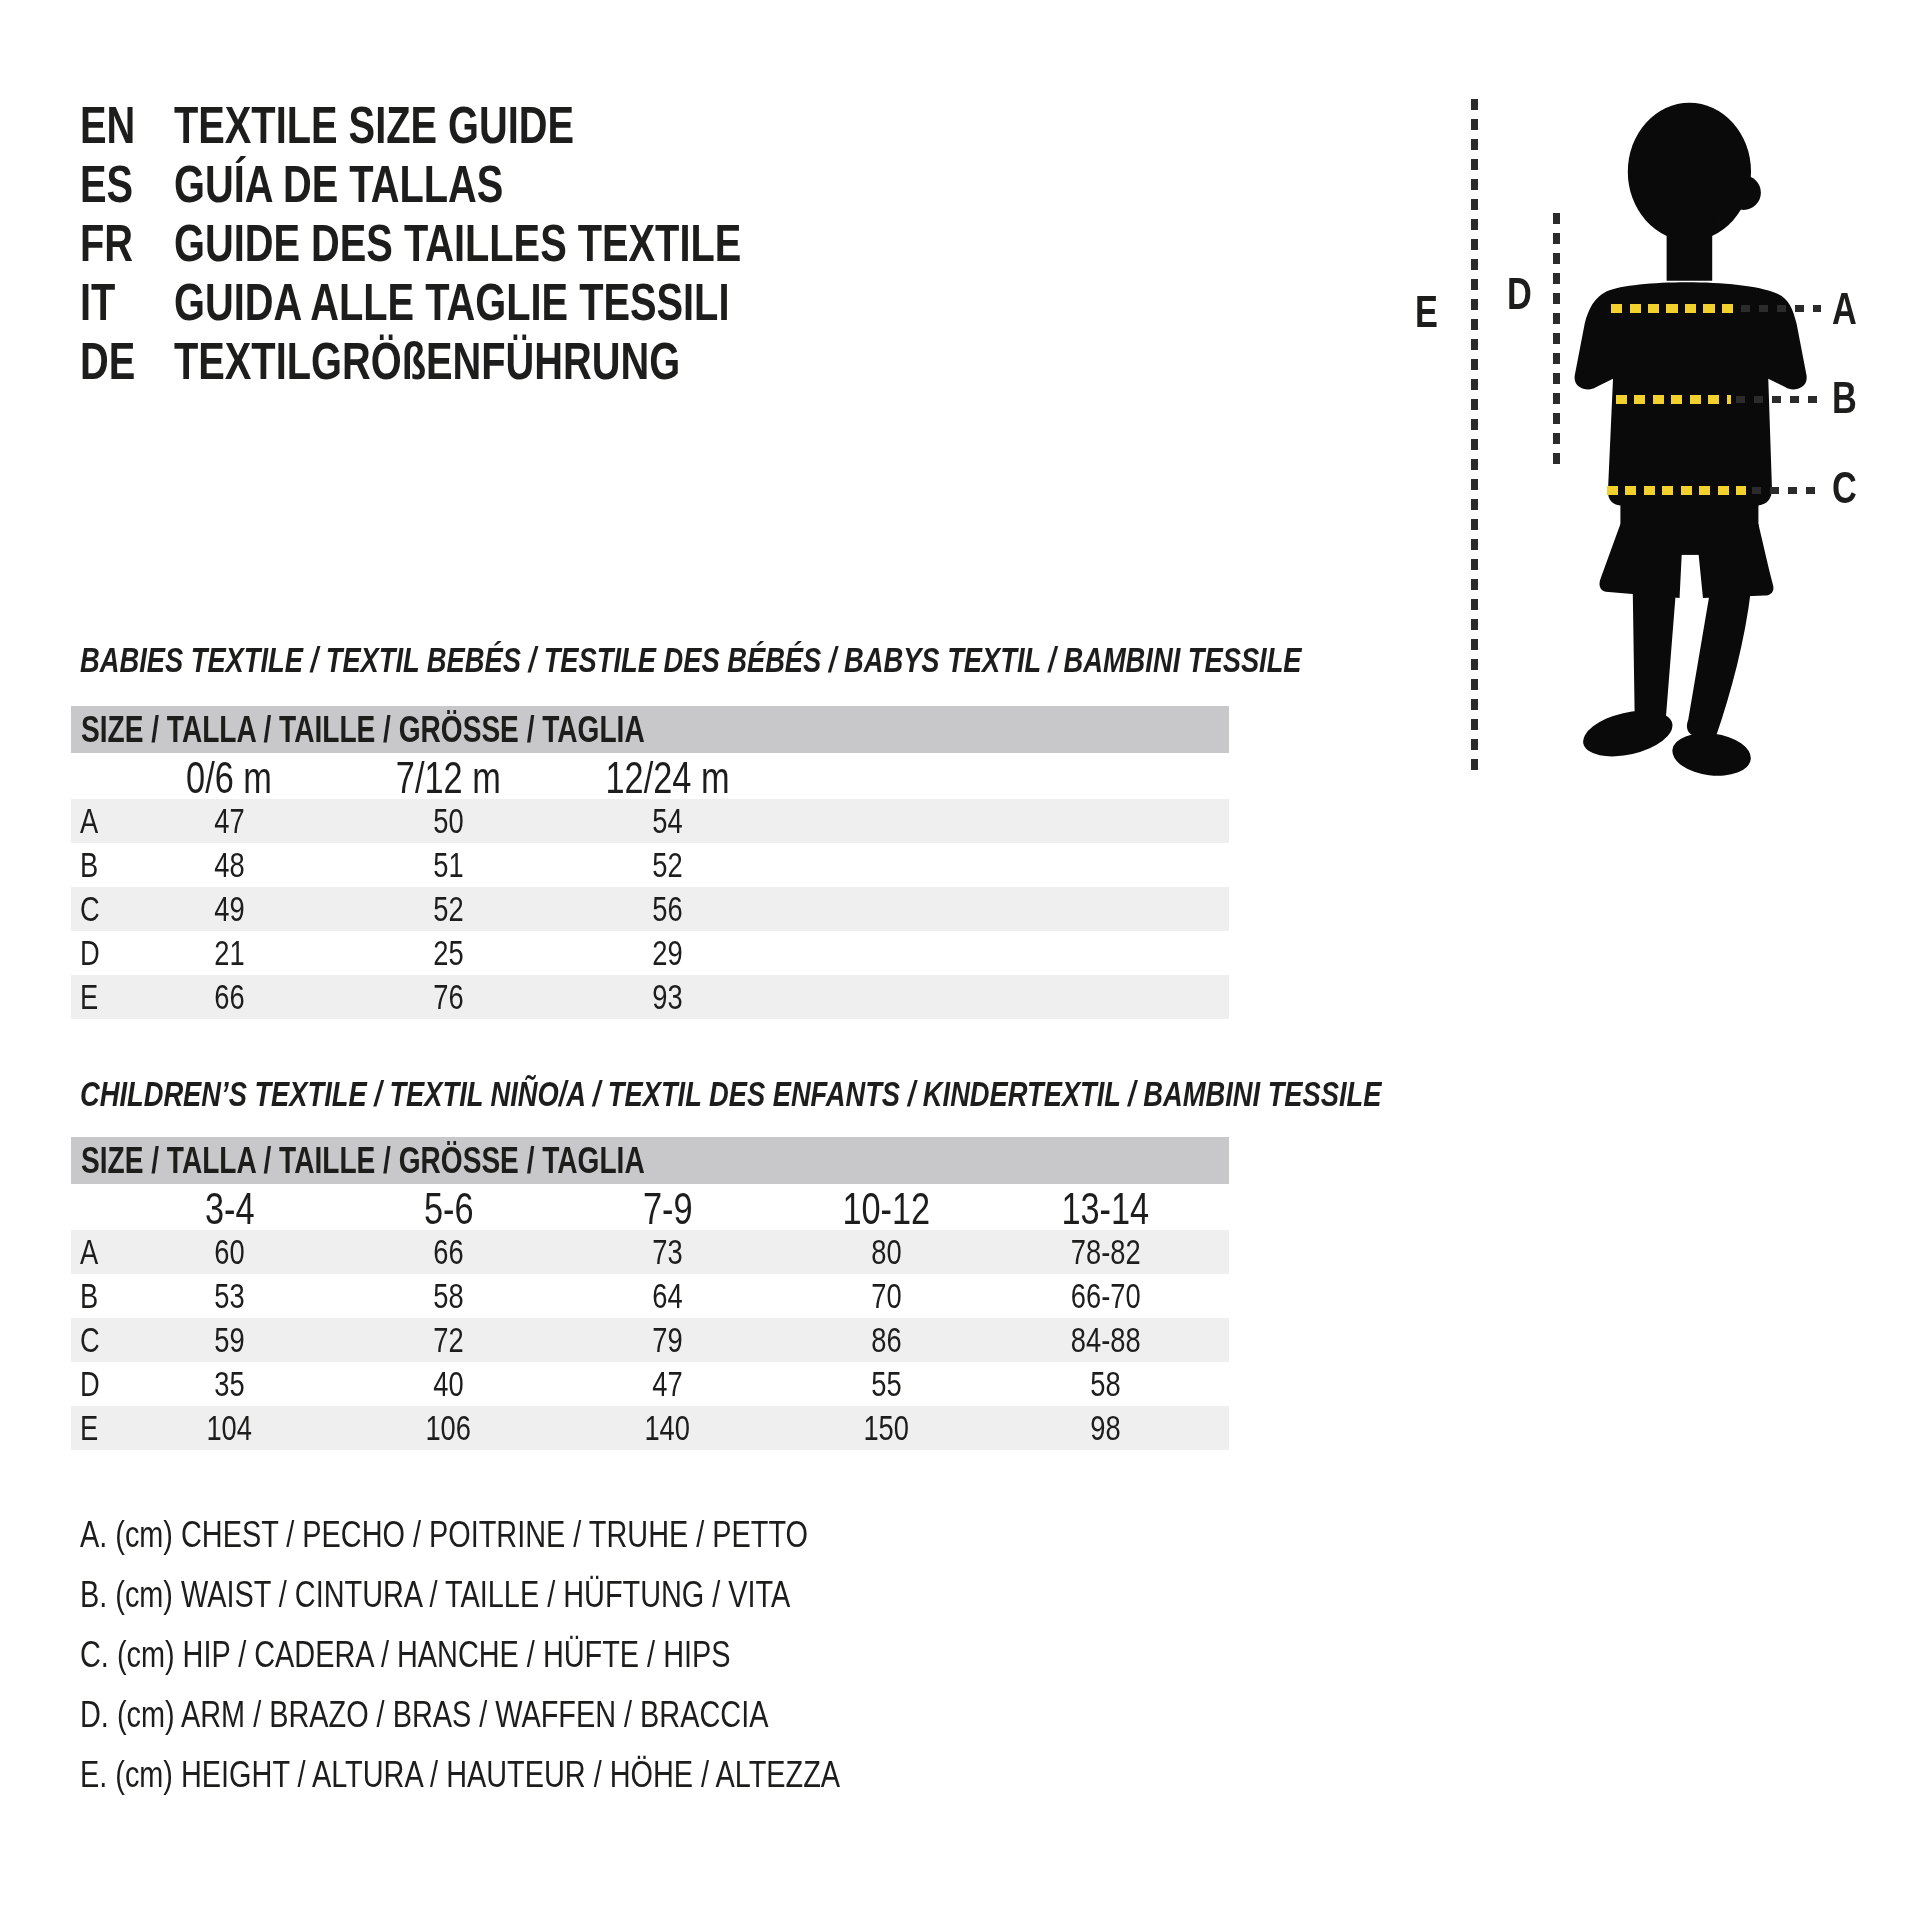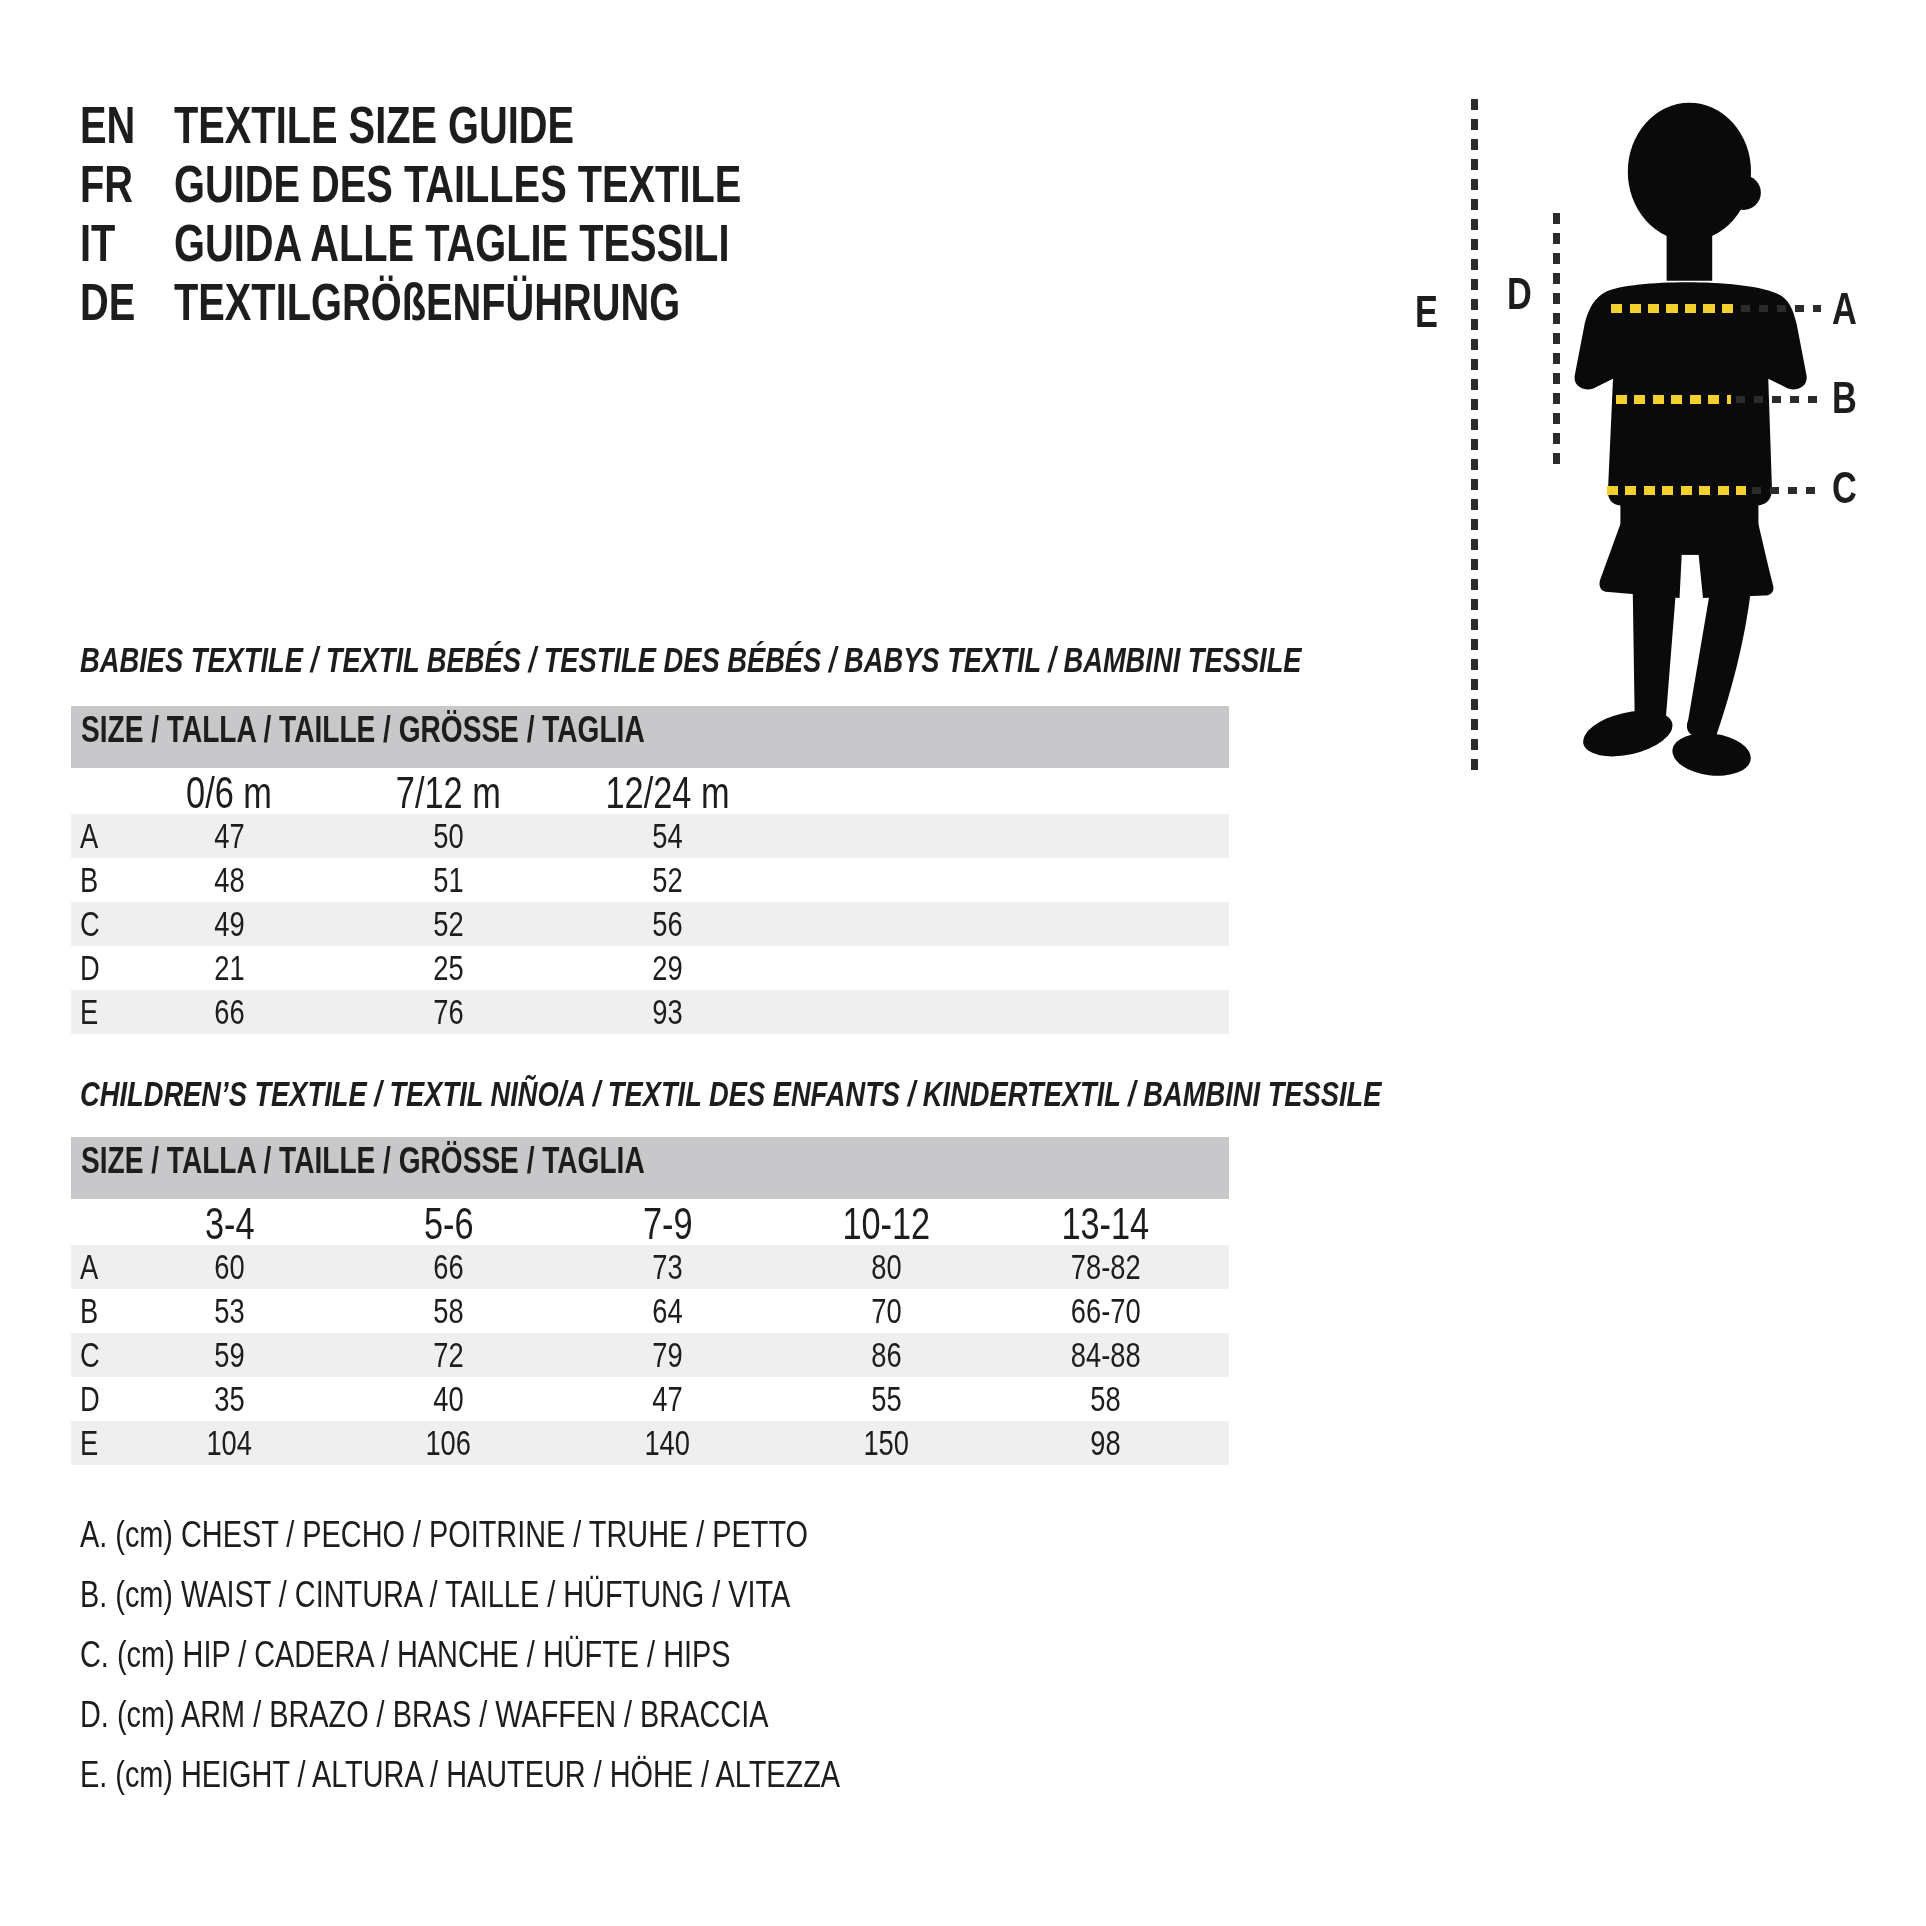--- a/index.html
+++ b/index.html
@@ -21,21 +21,21 @@
   
   .section-heading { position:absolute; left:80px; font-size:35px; font-weight:700; line-height:38px;font-style:italic; }
   .heading-babies   { top:641px; }
   .heading-children { top:1075px; }
 
   
   .size-table { position:absolute; left:71px; width:1158px; }
   .table-babies   { top:706px; }
   .table-children { top:1137px; }
   .table-bar {
-    height:62px; line-height:47px; padding-left:10px;
+    height:47px; line-height:47px; padding-left:10px;
     font-size:36px; font-weight:700; background:#c8c7c9;
   }
   .col-row  { height:46px; font-size:44px; font-weight:400; }
   .data-row { height:44px; font-size:35px; font-weight:400; }
   .col-row, .data-row { display:grid; align-items:center; }
   .cols-3 { grid-template-columns:49px 219px 219px 219px; }
   .cols-5 { grid-template-columns:49px 219px 219px 219px 219px 219px; }
   .cell       { text-align:center; }
   .cell-label { text-align:left; padding-left:9.2px; }
   .stripe     { background:#f0eff0; }
@@ -63,20 +63,21 @@
   .marker-d { left:1507px; top:272px; }
   .marker-e { left:1415px; top:290px; }
 </style>
 </head>
 <body>
 
 <div class="page" style="color: rgb(29, 29, 27);">
 
   <div class="languages" id="languages">
       <div class="lang-row"><span class="lang-code"><span class="cx">EN</span></span><span class="cx">TEXTILE SIZE GUIDE</span></div>
+      <div class="lang-row"><span class="lang-code"><span class="cx">ES</span></span><span class="cx">GUÍA DE TALLAS</span></div>
       <div class="lang-row"><span class="lang-code"><span class="cx">FR</span></span><span class="cx">GUIDE DES TAILLES TEXTILE</span></div>
       <div class="lang-row"><span class="lang-code"><span class="cx">IT</span></span><span class="cx">GUIDA ALLE TAGLIE TESSILI</span></div>
       <div class="lang-row"><span class="lang-code"><span class="cx">DE</span></span><span class="cx">TEXTILGRÖßENFÜHRUNG</span></div>
     </div>
 
   <div class="figure">
     <svg class="svg-silhouette" width="345" height="690" viewBox="0 0 560 1120">
       <g fill="#0a0a0a">
 
         <ellipse cx="262" cy="118" rx="100" ry="112"></ellipse>

